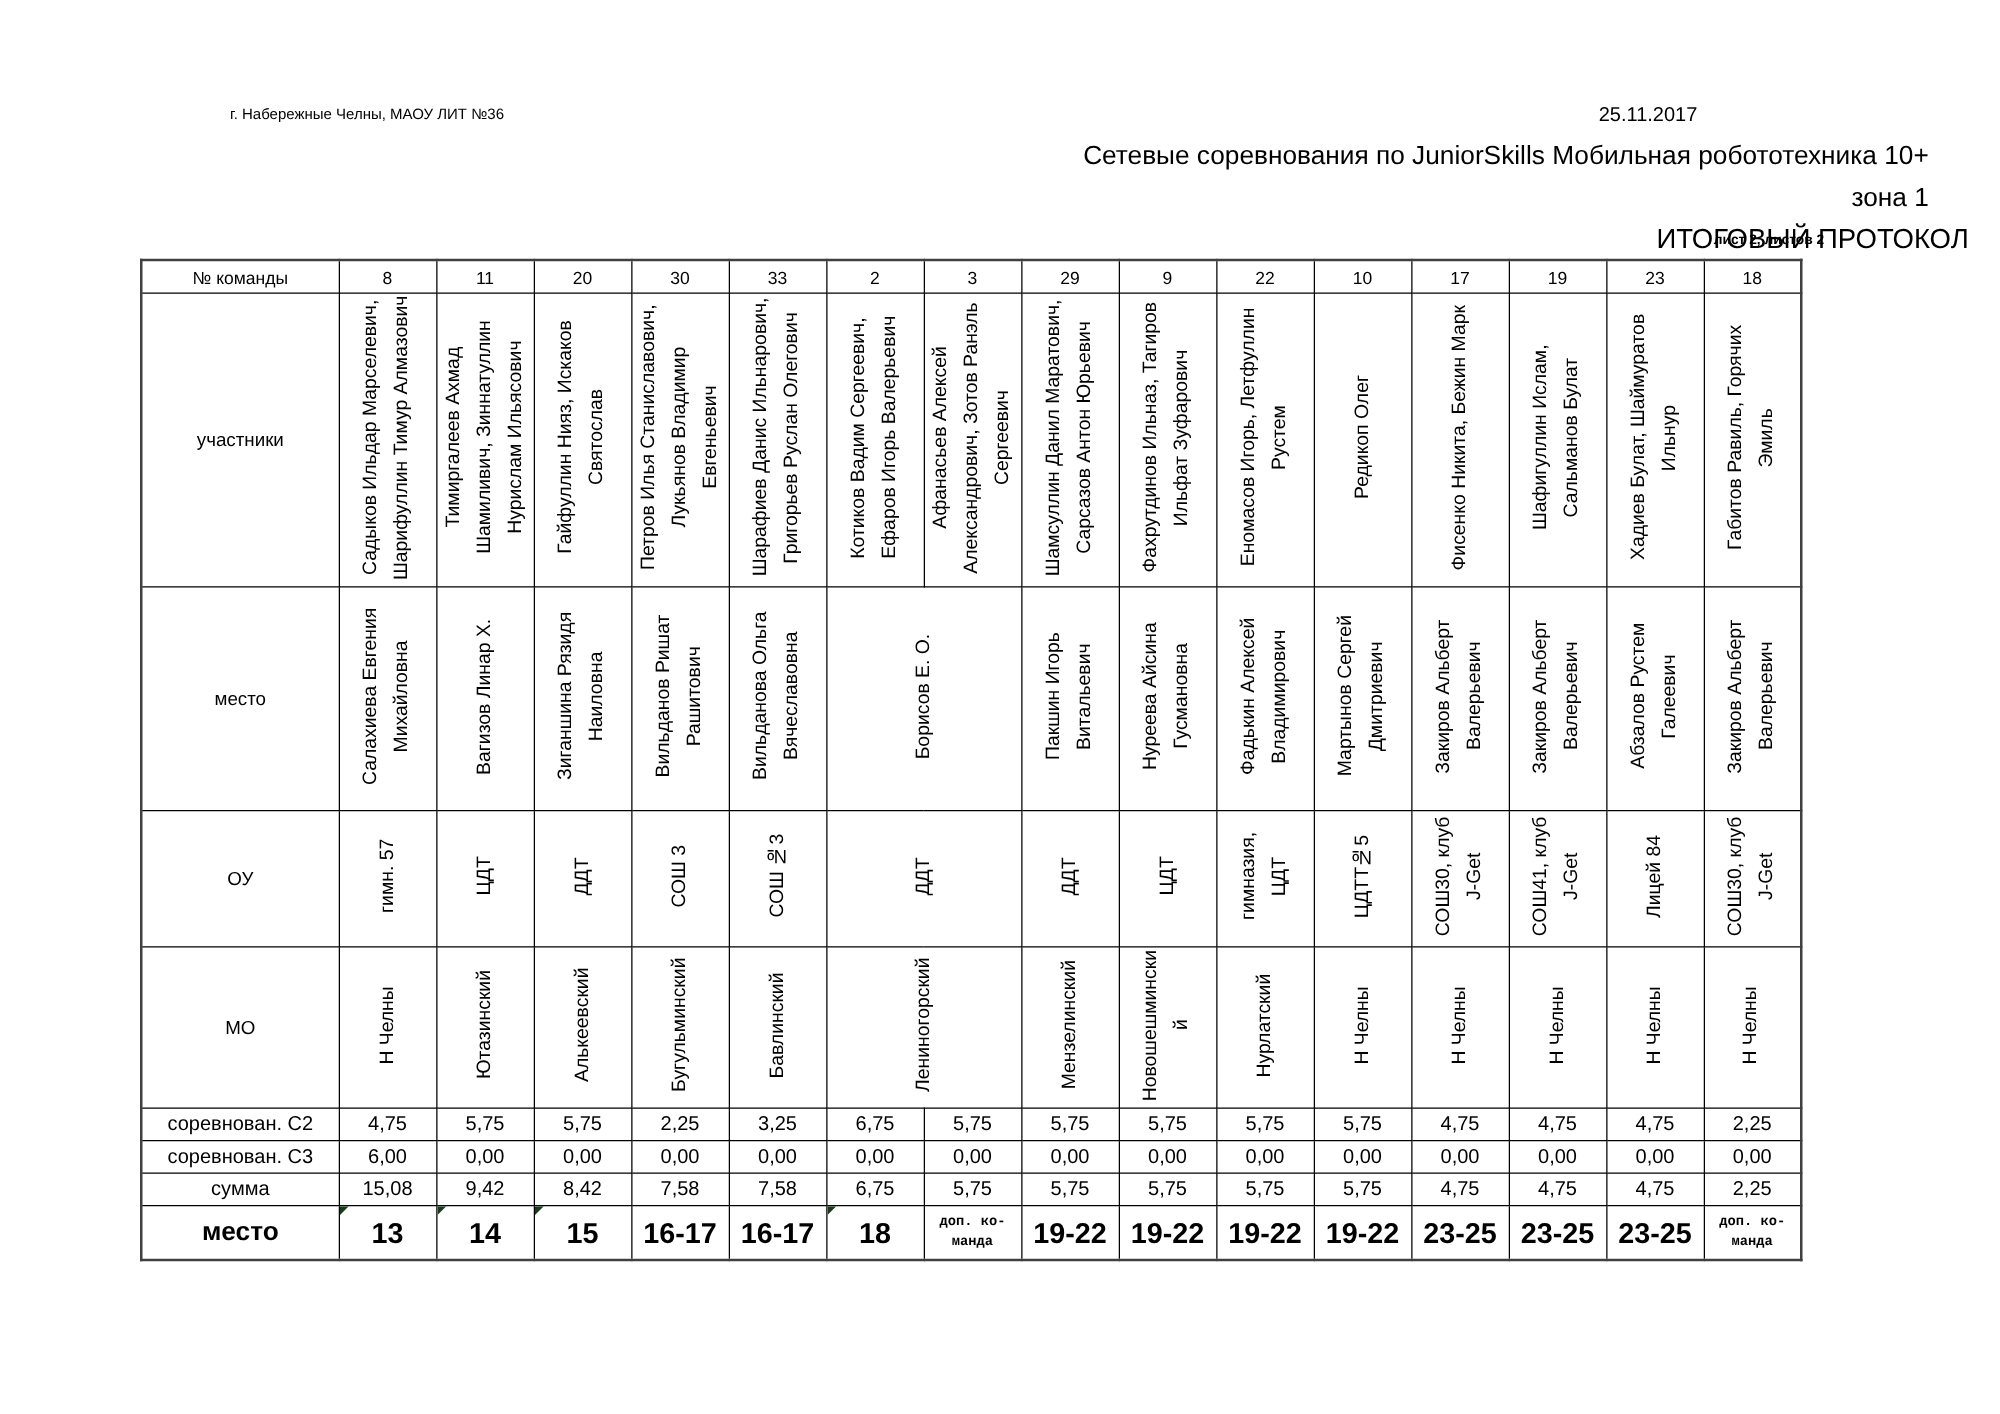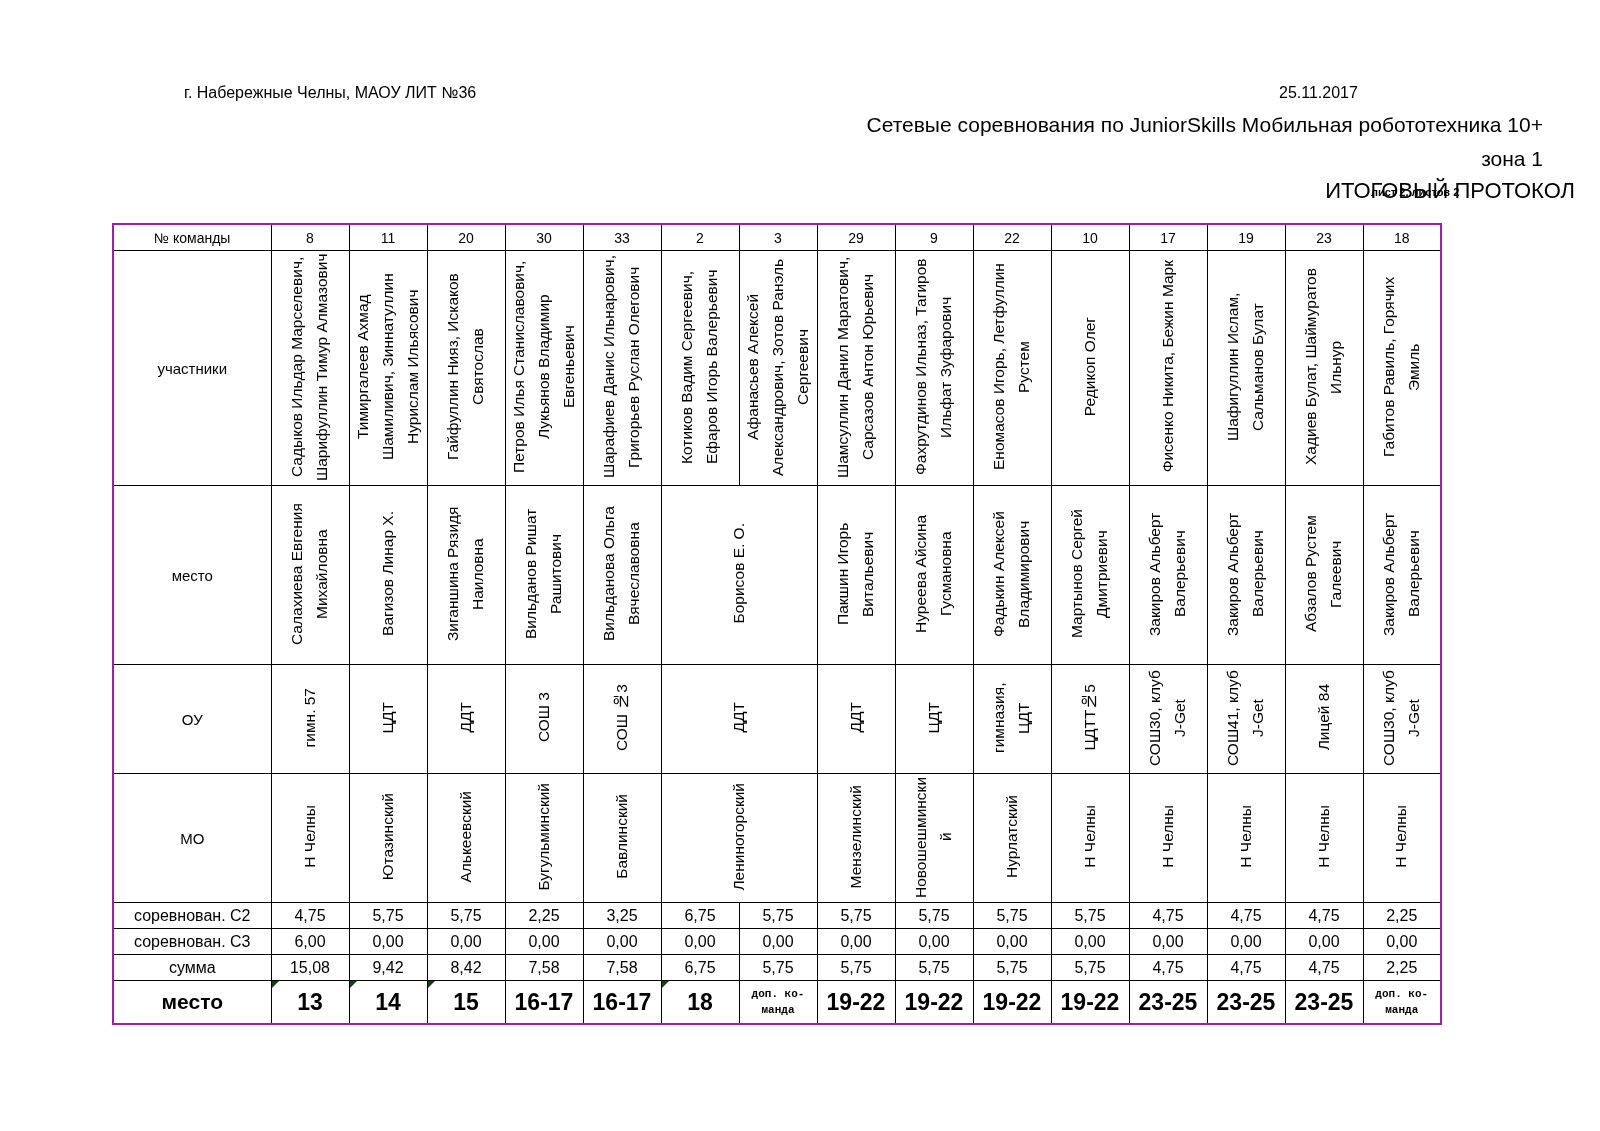--- a/index.html
+++ b/index.html
@@ -1,27 +1,27 @@
 <!DOCTYPE html>
 <html><head>
 <meta charset="utf-8">
 <style>
   html, body { margin:0; padding:0; background:#ffffff; }
   body { width:1600px; height:1131px; position:relative; overflow:hidden;
          font-family:"Liberation Sans", sans-serif; color:#000; }
-  .hdr-left { position:absolute; left:184px; top:84px; font-size:16px; }
+  .hdr-left { position:absolute; left:184px; top:84px; font-size:12px; }
   .hdr-right { position:absolute; left:1279px; top:84px; font-size:16px; }
   .title { position:absolute; left:0; width:1543px; text-align:right; font-weight:normal; }
   .t1 { top:113px; font-size:21px; }
   .t2 { top:147px; font-size:21px; }
   .t3 { top:178px; font-size:22px;padding-left:32px; }
   .sheet { position:absolute; left:1371px; top:186px; font-size:11px; font-weight:bold; }
 
-  table.proto { position:absolute; left:112px; top:223px; border-collapse:collapse;
-                table-layout:fixed; border:2px solid #a21caf; }
+  table.proto { position:absolute; left:112px; top:207px; border-collapse:collapse;
+                table-layout:fixed; border:2px solid #404040; }
   table.proto td { border:1.5px solid #000; padding:0; text-align:center; vertical-align:middle;
                    font-size:15px; overflow:hidden; }
   td.lbl { font-size:16px; }
   tr.r-num td { height:25px; font-size:14px; }
   tr.r-part td { height:234px;margin-left:24px; }
   tr.r-coach td { height:178px; }
   tr.r-ou td { height:108px; }
   tr.r-mo td { height:128px; }
   tr.r-score td { height:25px; font-size:16px; }
   tr.r-place td { height:42px; font-size:23px; font-weight:bold; position:relative; }

